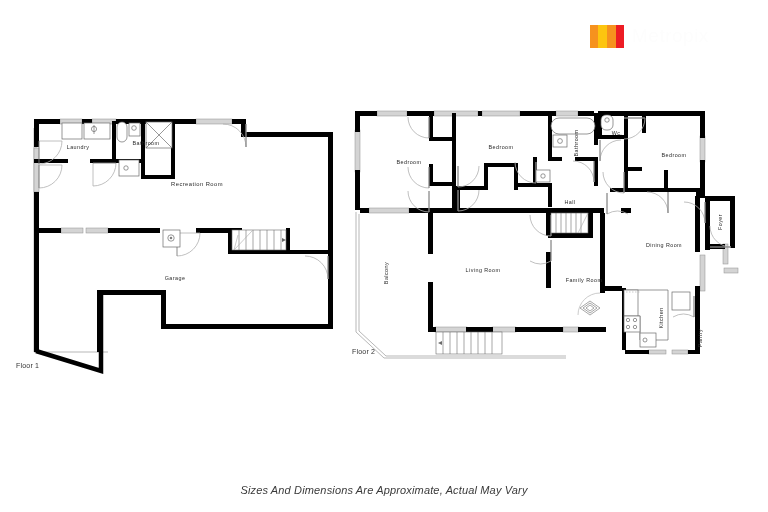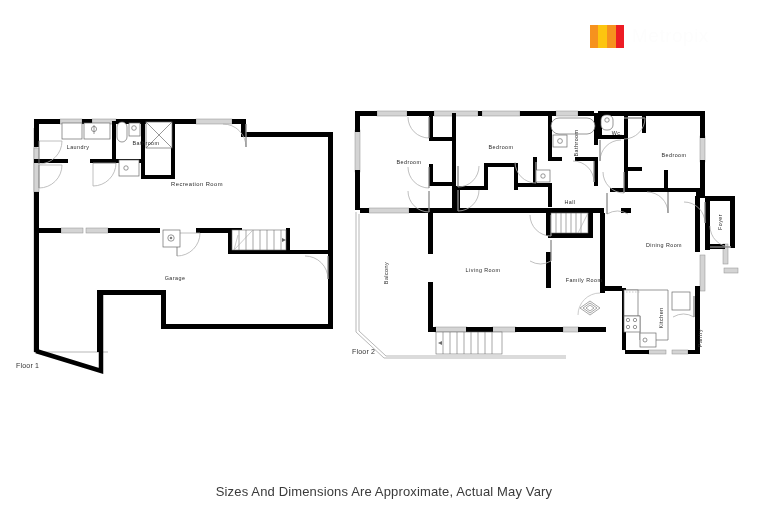--- a/index.html
+++ b/index.html
@@ -17,21 +17,21 @@
   #logo .swatch i{display:block;height:100%;}
   #logo .brand{
     position:absolute;left:42px;top:-1px;
     font-size:19px;letter-spacing:.5px;font-weight:400;
     color:#fdfdfd;white-space:nowrap;line-height:24px;
   }
 
   
   #caption{
     position:absolute;left:0;top:484px;width:768px;text-align:center;
-    font-size:13px;color:#3a3a3a;letter-spacing:.15px;
+    font-size:11px;color:#3a3a3a;letter-spacing:.15px;font-style:italic;
   }
 
   
   .floor-cap{
     position:absolute;font-size:7px;color:#333;letter-spacing:.2px;
   }
   #cap-f1{left:16px;top:362px;}
   #cap-f2{left:352px;top:348px;}
 
   

